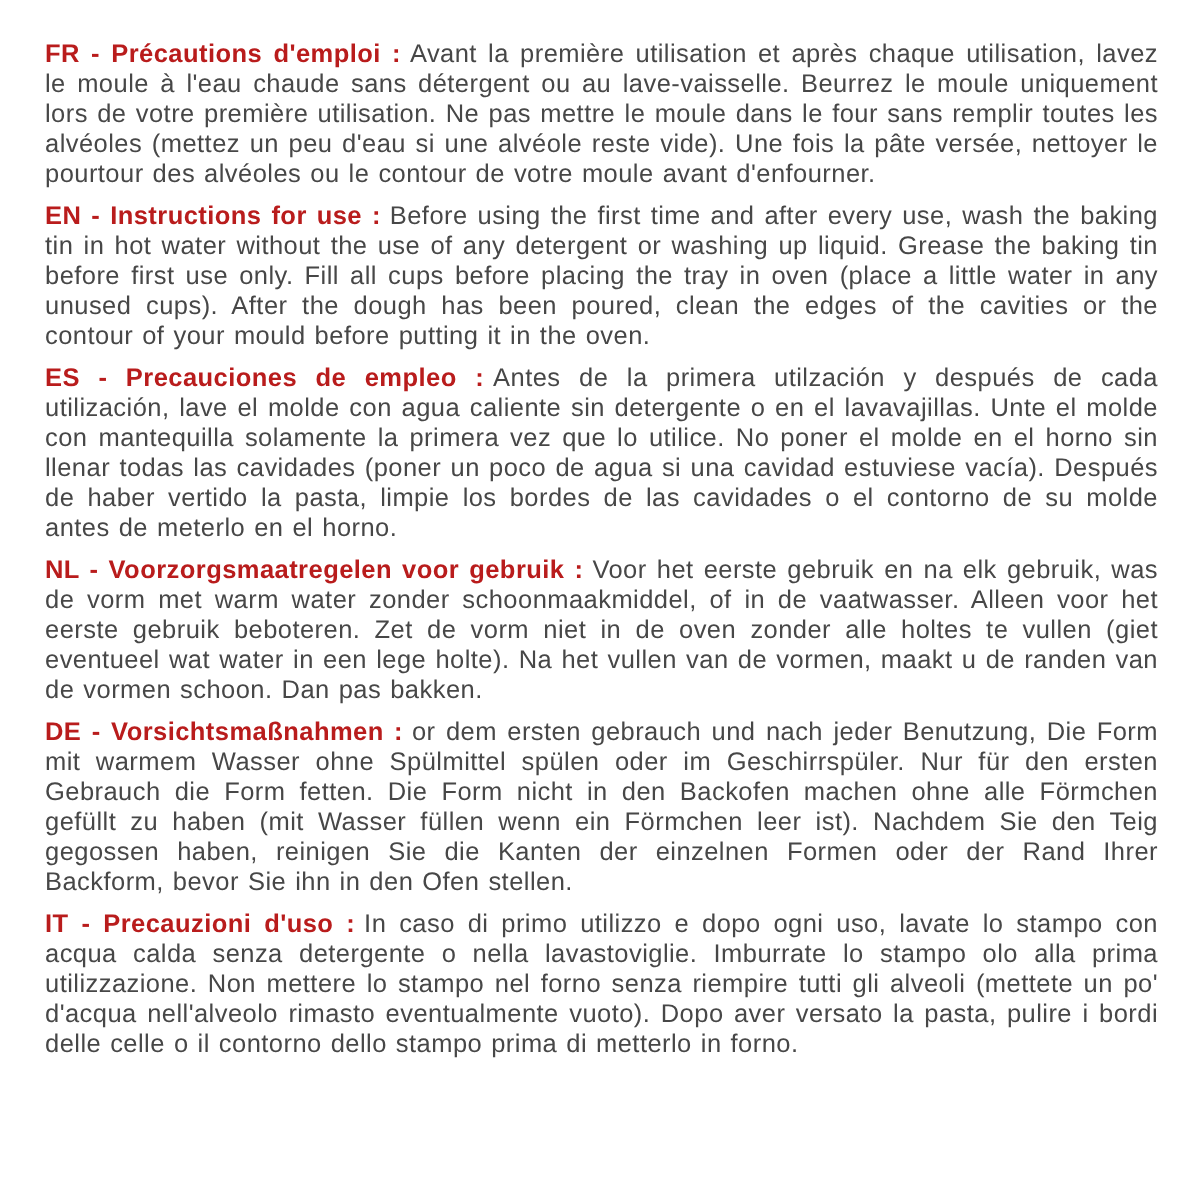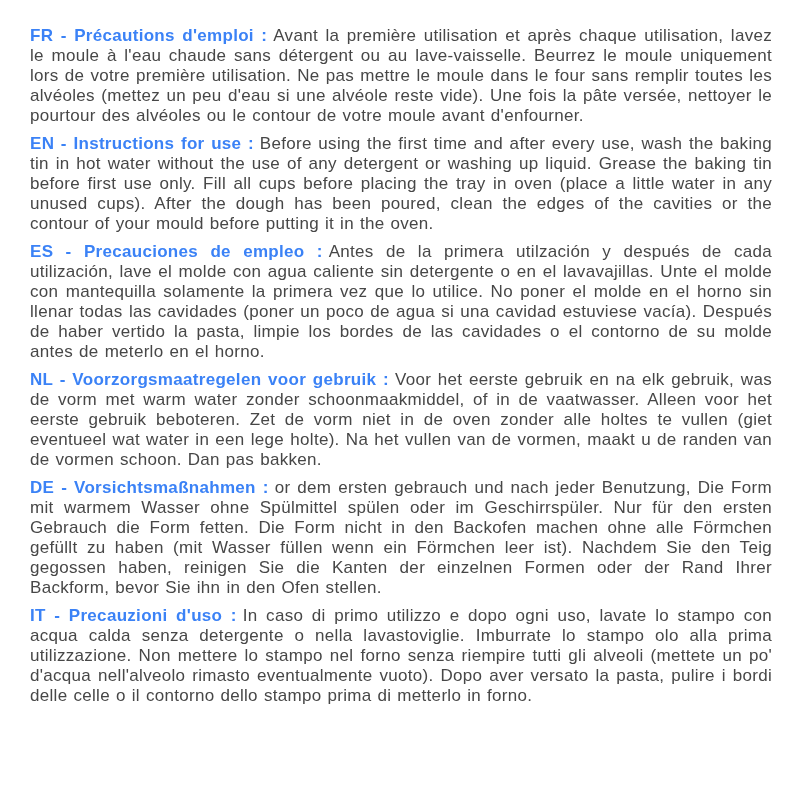--- a/index.html
+++ b/index.html
@@ -24,21 +24,21 @@
     margin: 0 0 8px 0;
     font-size: 17px;
     line-height: 20px;
     letter-spacing: 0.3px;
     word-spacing: 1px;
     color: #474747;
     text-align: justify;
   }
   .section-heading {
     font-weight: bold;
-    color: #3b82f6;
+    color: #b91c1c;
     margin-right: 0.35em;
   }
 </style>
 </head>
 <body>
 
 <div class="sheet">
 
   <p class="section">
     <span class="section-heading">FR - Précautions d'emploi :</span><span>Avant la première utilisation et après chaque utilisation, lavez le moule à l'eau chaude sans détergent ou au lave-vaisselle. Beurrez le moule uniquement lors de votre première utilisation. Ne pas mettre le moule dans le four sans remplir toutes les alvéoles (mettez un peu d'eau si une alvéole reste vide). Une fois la pâte versée, nettoyer le pourtour des alvéoles ou le contour de votre moule avant d'enfourner.</span>

